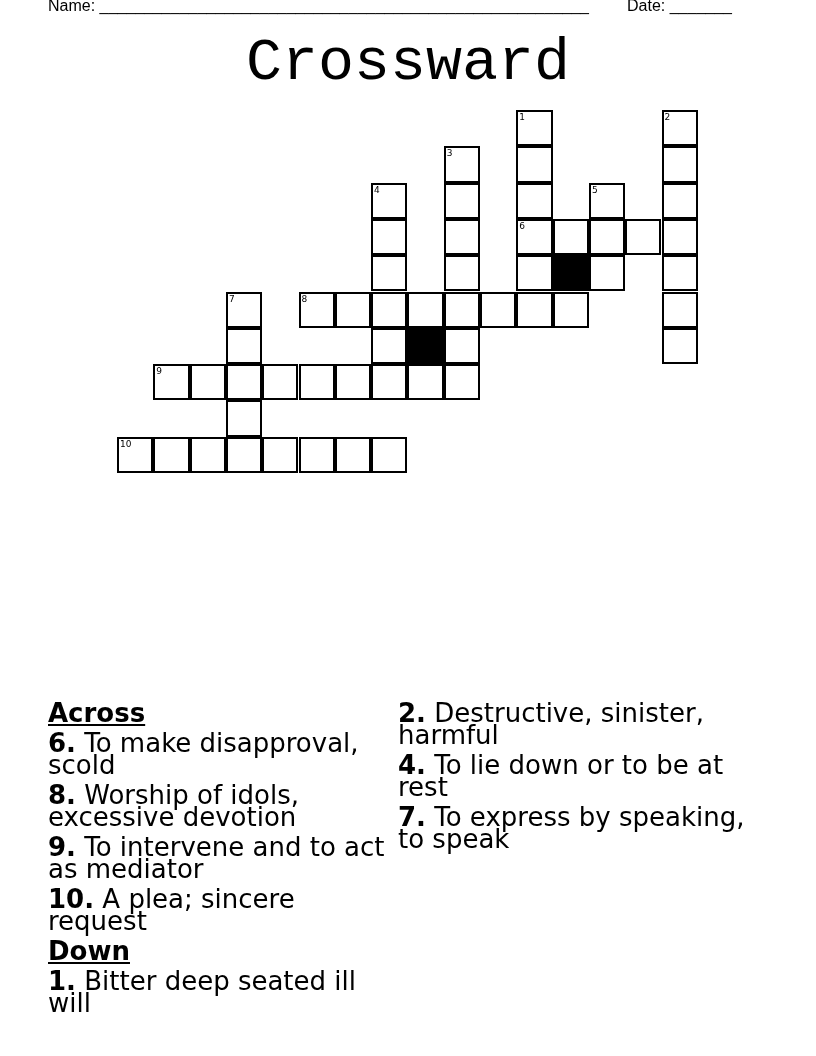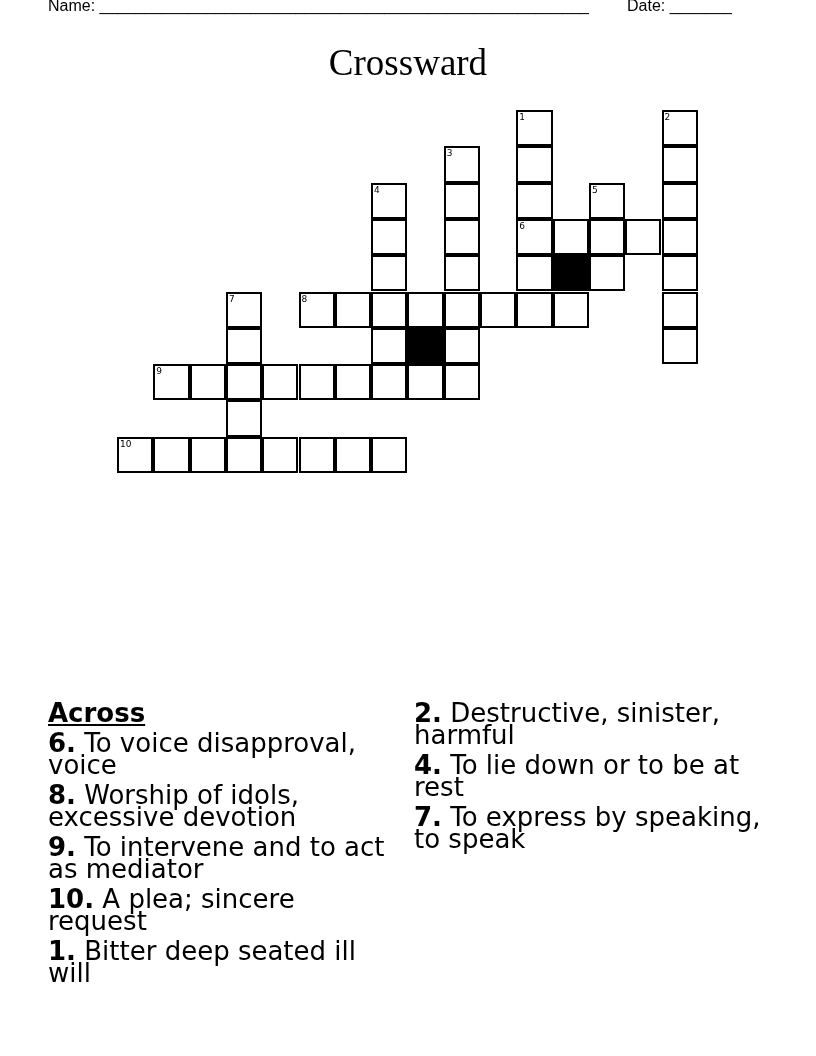--- a/index.html
+++ b/index.html
@@ -7,39 +7,39 @@
   .header-line {
     position: absolute; top: -3px; left: 48px;
     font-family: "Liberation Sans", sans-serif; font-size: 16px; white-space: pre;
   }
   .date-line {
     position: absolute; top: -3px; left: 627px;
     font-family: "Liberation Sans", sans-serif; font-size: 16px; white-space: pre;
   }
   .title {
     position: absolute; top: 33px; left: 0; width: 816px; text-align: center;
-    font-family: Liberation Serif, serif; font-size: 37px; line-height: 60px;
+    font-family: Liberation Mono, monospace; font-size: 60px; line-height: 60px;
     letter-spacing: 0px;
   }
   .grid { position: absolute; left: 0; top: 0; }
   .cell {
     position: absolute; width: 36.3px; height: 36.3px;
     box-sizing: border-box; border: 2px solid #000; background: #fff;
   }
   .cell.black { background: #000; }
   .cell .num {
     position: absolute; top: 0px; left: 1px;
     font-family: "DejaVu Sans", sans-serif; font-size: 9px; line-height: 10px;
   }
   .clues {
     position: absolute; top: 702px;
     font-family: "DejaVu Sans", sans-serif; font-size: 26px; line-height: 22px;
   }
   .clues.left { left: 48px; width: 340px; }
-  .clues.right { left: 414px; width: 370px; }
+  .clues.right { left: 398px; width: 370px; }
   .clue-heading { font-weight: bold; text-decoration: underline; margin-bottom: 8px; }
   .clue { margin-bottom: 8px; }
   .clue .n { font-weight: bold; }
 </style>
 </head>
 <body>
 
 <div class="header-line">Name: _______________________________________________________</div>
 <div class="date-line">Date: _______</div>
 
@@ -119,24 +119,25 @@
     <div class="cell" style="left: 262.2px; top: 436.7px;"></div>
     <div class="cell" style="left: 298.5px; top: 436.7px;"></div>
     <div class="cell" style="left: 334.8px; top: 436.7px;"></div>
     <div class="cell" style="left: 371.1px; top: 436.7px;"></div>
     <div class="cell black" style="left: 552.6px; top: 255.2px;"></div>
     <div class="cell black" style="left: 407.4px; top: 327.8px;"></div>
   </div>
 
 <div class="clues left">
   <div class="clue-heading">Across</div>
-  <div class="clue"><span class="n">6.</span><span> To voice disapproval, voice</span></div>
+  <div class="clue"><span class="n">6.</span><span> To make disapproval, scold</span></div>
   <div class="clue"><span class="n">8.</span><span> Worship of idols, excessive devotion</span></div>
   <div class="clue"><span class="n">9.</span><span> To intervene and to act as mediator</span></div>
   <div class="clue"><span class="n">10.</span><span> A plea; sincere request</span></div>
+  <div class="clue-heading">Down</div>
   <div class="clue"><span class="n">1.</span><span> Bitter deep seated ill will</span></div>
 </div>
 
 <div class="clues right">
   <div class="clue"><span class="n">2.</span><span> Destructive, sinister, harmful</span></div>
   <div class="clue"><span class="n">4.</span><span> To lie down or to be at rest</span></div>
   <div class="clue"><span class="n">7.</span><span> To express by speaking, to speak</span></div>
 </div>
 
 </body></html>

